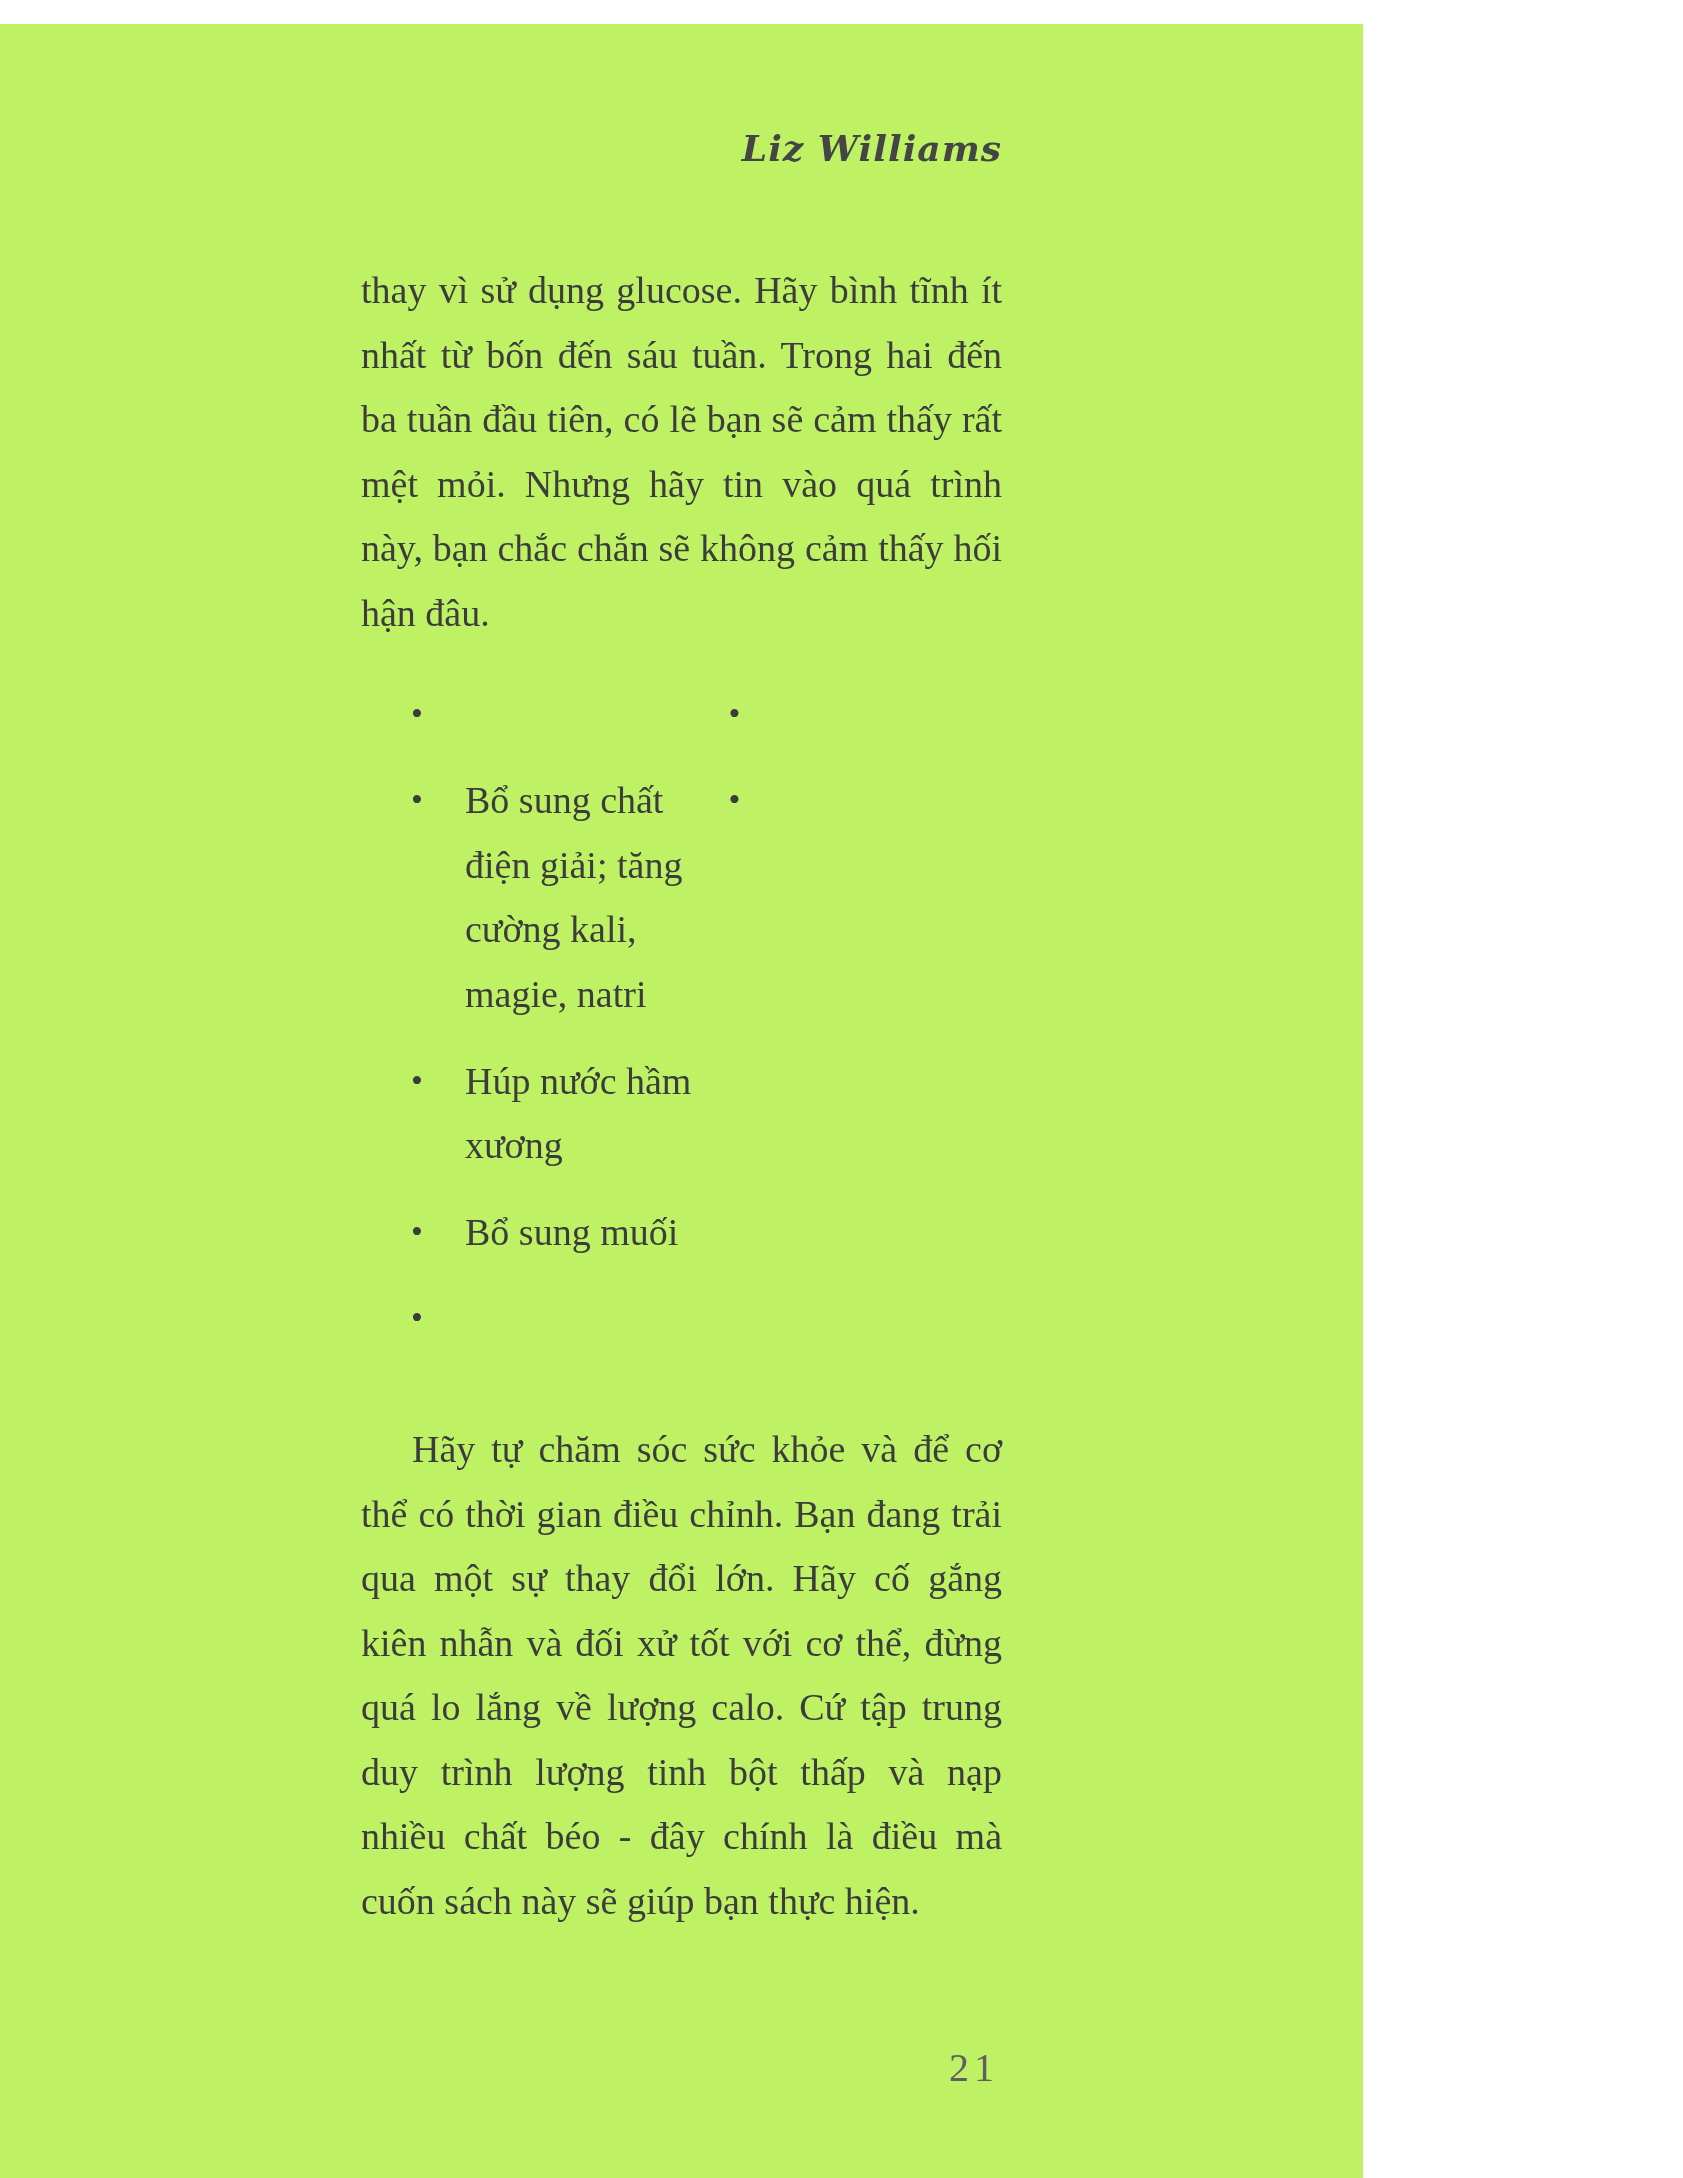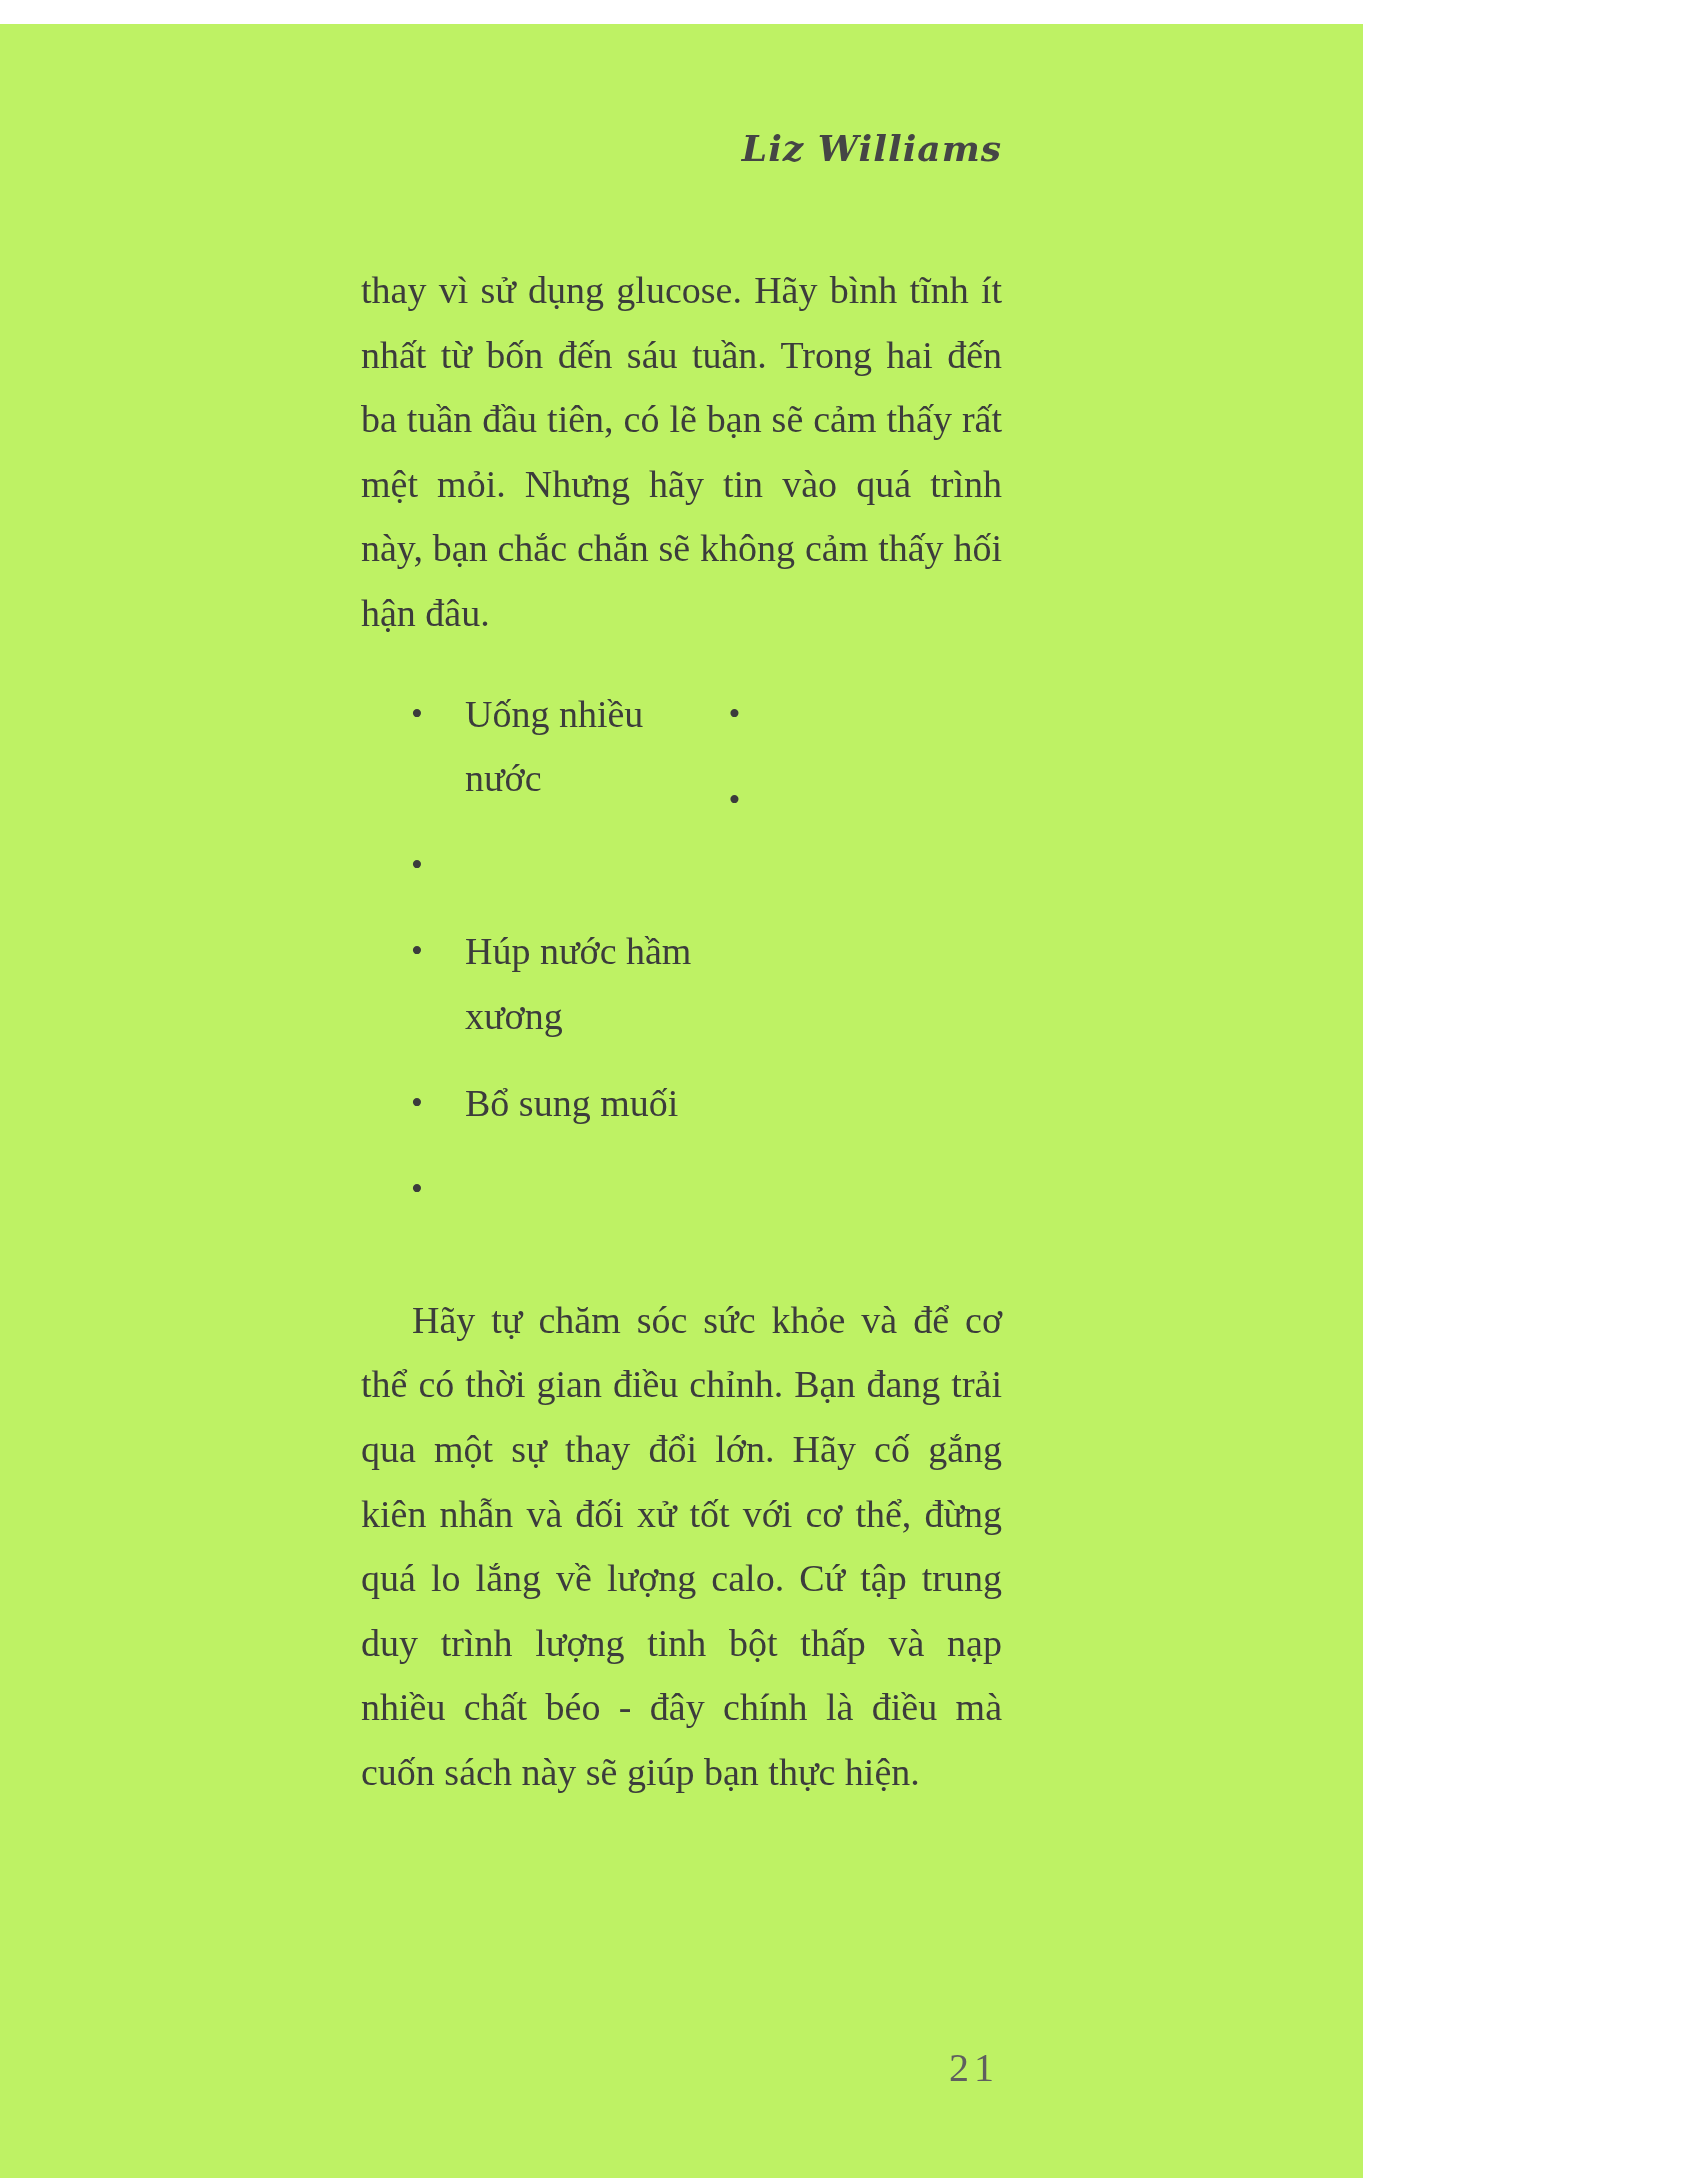--- a/index.html
+++ b/index.html
@@ -88,24 +88,24 @@
     <div class="body-text">
 
       <p class="para">thay vì sử dụng glucose. Hãy bình tĩnh ít nhất từ bốn đến sáu tuần. Trong hai đến ba tuần đầu tiên, có lẽ bạn sẽ cảm thấy rất mệt mỏi. Nhưng hãy tin vào quá trình này, bạn chắc chắn sẽ không cảm thấy hối hận đâu.</p>
 
 
       <div class="bullet-columns">
 
         <ul class="bullet-col col-left">
           <li class="bullet-item">
             <span class="bullet-glyph">•</span>
-            <span class="bullet-text">Uống nhiều nước</span>
           </li>
           <li class="bullet-item">
             <span class="bullet-glyph">•</span>
+            <span class="bullet-text">Bổ sung chất điện giải; tăng cường kali, magie, natri</span>
           </li>
           <li class="bullet-item">
             <span class="bullet-glyph">•</span>
             <span class="bullet-text">Húp nước hầm xương</span>
           </li>
           <li class="bullet-item">
             <span class="bullet-glyph">•</span>
             <span class="bullet-text">Bổ sung muối</span>
           </li>
           <li class="bullet-item">

